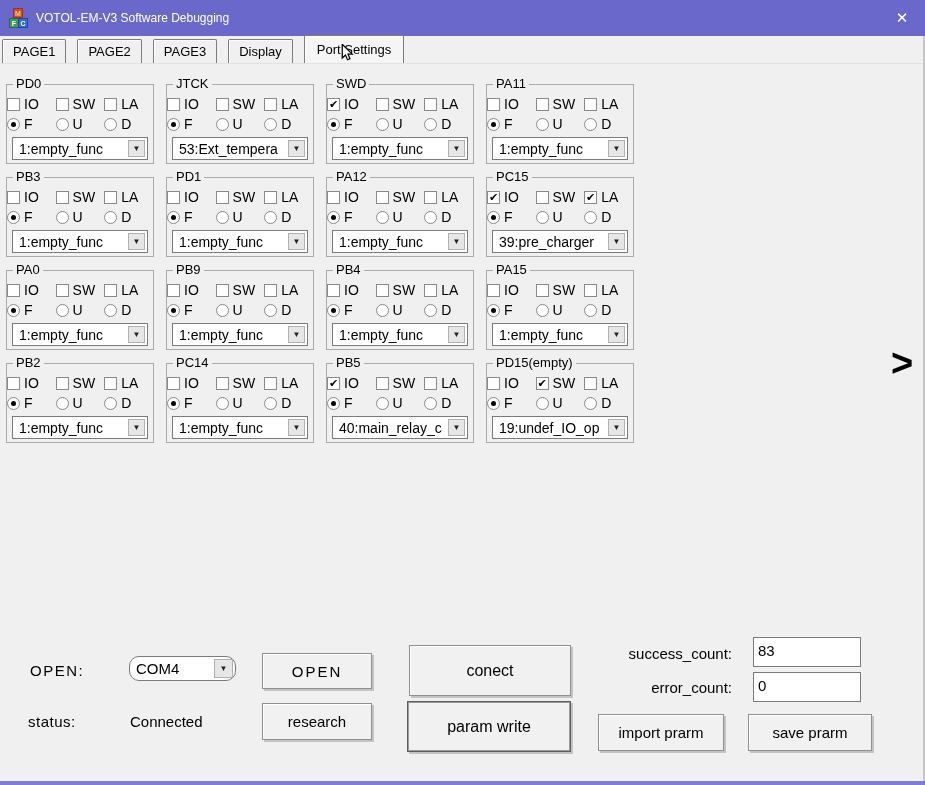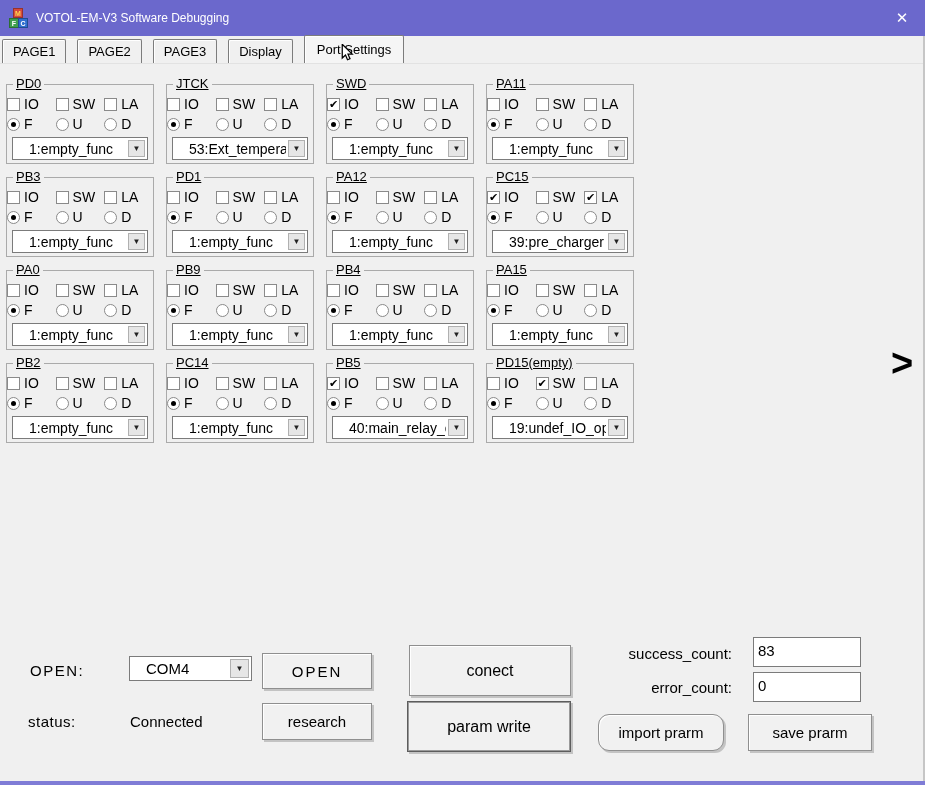--- a/index.html
+++ b/index.html
@@ -21,57 +21,57 @@
   
   .tabbar{position:absolute;left:0;top:36px;height:27px;display:flex;align-items:flex-end;padding-left:2px;z-index:2;}
   .tab{height:23px;display:flex;align-items:center;padding:0 10px;font-size:13px;background:#f0f0f0;
     border:1px solid #7c7c7c;border-bottom:none;margin-right:11px;border-radius:2px 2px 0 0;
     box-shadow:inset 1px 1px 0 #fff;white-space:nowrap;}
   .tab.active{height:27px;background:#f5f5f5;padding:0 12px;position:relative;z-index:3;}
   .page-top-line{position:absolute;left:0;top:63px;right:0;height:1px;background:#e2e2e2;}
   
   .groups{position:absolute;left:6px;top:84px;display:grid;grid-template-columns:repeat(4,148px);gap:13px 12px;}
   .group{height:80px;border:1px solid #aaa;position:relative;background:#f0f0f0;box-sizing:border-box;}
-  .g-title{position:absolute;top:-8px;left:6px;background:#f0f0f0;padding:0 3px;font-size:13px;line-height:14px;text-decoration:underline;}
+  .g-title{position:absolute;top:-8px;left:6px;background:#f0f0f0;padding:0 3px;font-size:13px;line-height:14px;}
   .row{display:flex;margin:0 0;}
   .cb-row{margin-top:11px;}
   .rb-row{margin-top:4px;}
   .ctl{display:flex;align-items:center;width:33.3%;font-size:14px;gap:4px;}
   .cb{width:13px;height:13px;background:#fff;border:1px solid #8a8a8a;box-sizing:border-box;
     font-size:11px;line-height:10px;display:flex;align-items:center;justify-content:center;flex:none;color:#000;}
   .rb{width:13px;height:13px;border-radius:50%;background:#fff;border:1px solid #8a8a8a;box-sizing:border-box;position:relative;flex:none;}
   .rb.on::after{content:"";position:absolute;left:3px;top:3px;right:3px;bottom:3px;background:#000;border-radius:50%;}
   .combo{margin:5px 5px 0;height:23px;background:#fff;border:1px solid #7b7b7b;display:flex;align-items:center;box-sizing:border-box;}
-  .combo-text{flex:1;font-size:14px;padding-left:16px;white-space:nowrap;overflow:hidden;}
+  .combo-text{flex:1;font-size:14px;padding-left:6px;white-space:nowrap;overflow:hidden;}
   .combo-btn{width:17px;height:17px;margin:2px;background:#e6e6e6;border:1px solid #b0b0b0;box-sizing:border-box;
     display:flex;align-items:center;justify-content:center;font-size:8px;color:#222;flex:none;}
   
   .nav-arrow{position:absolute;left:891px;top:344px;font-size:38px;font-weight:bold;line-height:1;}
   
   .lbl{position:absolute;font-size:15px;white-space:nowrap;}
   #port-label{left:30px;top:662px;letter-spacing:1.5px;}
   #status-label{left:28px;top:713px;letter-spacing:.5px;}
   #status-value{left:130px;top:713px;}
   #success-label{left:595px;top:645px;width:137px;text-align:right;}
   #error-label{left:595px;top:679px;width:137px;text-align:right;}
   .btn{position:absolute;background:#f1f1f1;border:1px solid #8f8f8f;box-sizing:border-box;
     box-shadow:inset 1px 1px 0 #fff,2px 2px 0 #c3c3c3;display:flex;align-items:center;justify-content:center;
     font-size:15px;white-space:nowrap;}
   #open-btn{left:262px;top:653px;width:110px;height:36px;letter-spacing:2px;}
   #research-btn{left:262px;top:703px;width:110px;height:37px;}
   #conect-btn{left:409px;top:645px;width:162px;height:51px;font-size:16px;}
   #param-write-btn{left:407px;top:701px;width:164px;height:51px;font-size:16px;
     border:1px solid #5d5d5d;box-shadow:inset 0 0 0 1px #9a9a9a,2px 2px 0 #c3c3c3;}
-  #import-btn{left:598px;top:714px;width:126px;height:37px;border-radius:11px;}
+  #import-btn{left:598px;top:714px;width:126px;height:37px;}
   #save-btn{left:748px;top:714px;width:124px;height:37px;}
   .field{position:absolute;background:#fff;border:1px solid #7b7b7b;box-sizing:border-box;
     font-size:15px;padding:4px 0 0 4px;}
   #success-field{left:753px;top:637px;width:108px;height:30px;}
   #error-field{left:753px;top:672px;width:108px;height:30px;}
-  #port-combo{position:absolute;left:129px;top:656px;width:123px;height:25px;margin:0;}
+  #port-combo{position:absolute;left:129px;top:656px;width:107px;height:25px;margin:0;border-radius:10px;}
   #port-combo .combo-text{font-size:15px;}
   #port-combo .combo-btn{width:19px;height:19px;}
   
   .right-edge{position:absolute;right:0;top:36px;width:2px;bottom:0;background:#c6c6c6;}
   .bottom-line{position:absolute;left:0;right:0;bottom:0;height:4px;background:var(--bottomline,#7f7cd6);}
   .cursor{position:absolute;left:341px;top:44px;z-index:9;}
 </style>
 </head>
 <body>
 

